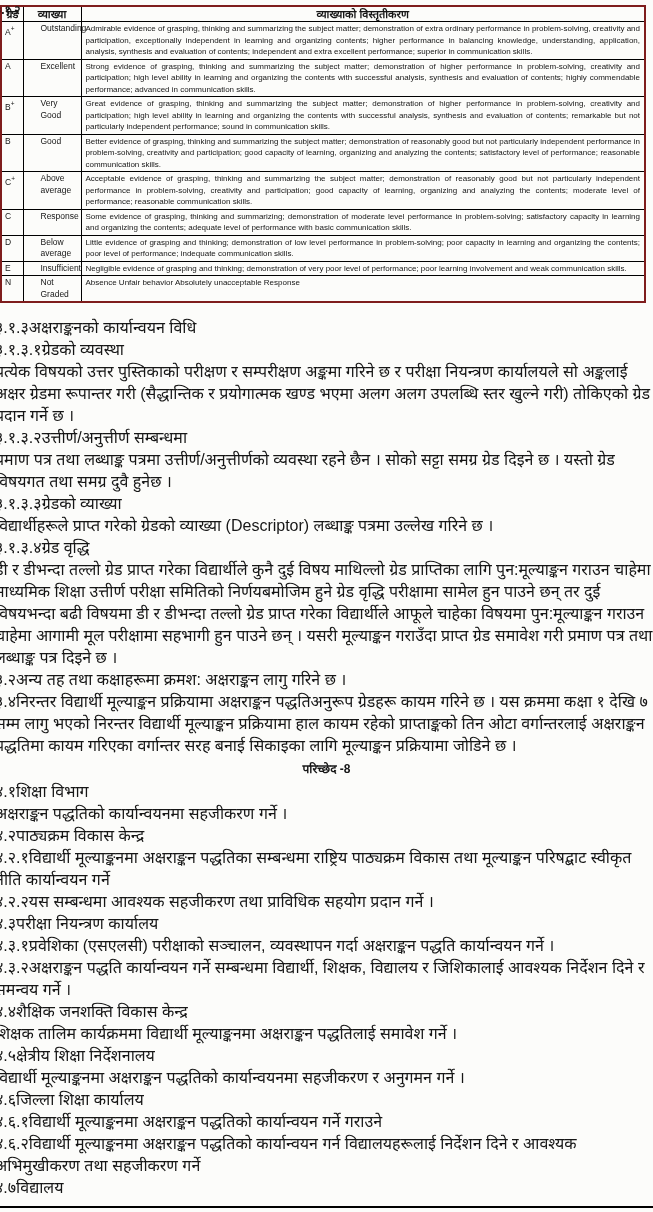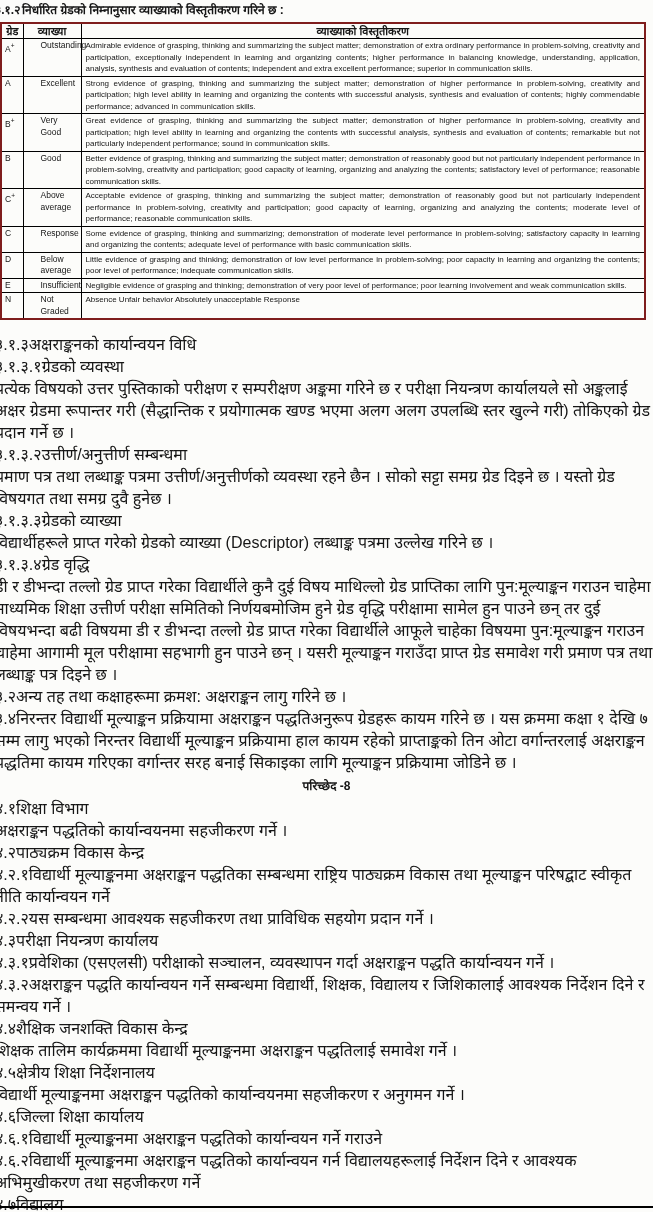--- a/index.html
+++ b/index.html
@@ -37,21 +37,20 @@
   .bottom-rule{position:absolute;left:0;top:1206px;width:653px;height:2px;background:#000;}
 </style>
 </head>
 <body>
 
 <div class="page">
   <div class="content">
 
     <div class="doc-title">
       <span class="num">३.१.२</span>
-      <span>निर्धारित ग्रेडको निम्नानुसार व्याख्याको विस्तृतीकरण गरिने छ :</span>
     </div>
 
     <table class="grades">
       <colgroup>
           <col class="c-grade">
           <col class="c-label">
           <col>
         </colgroup>
       <thead>
         <tr>

